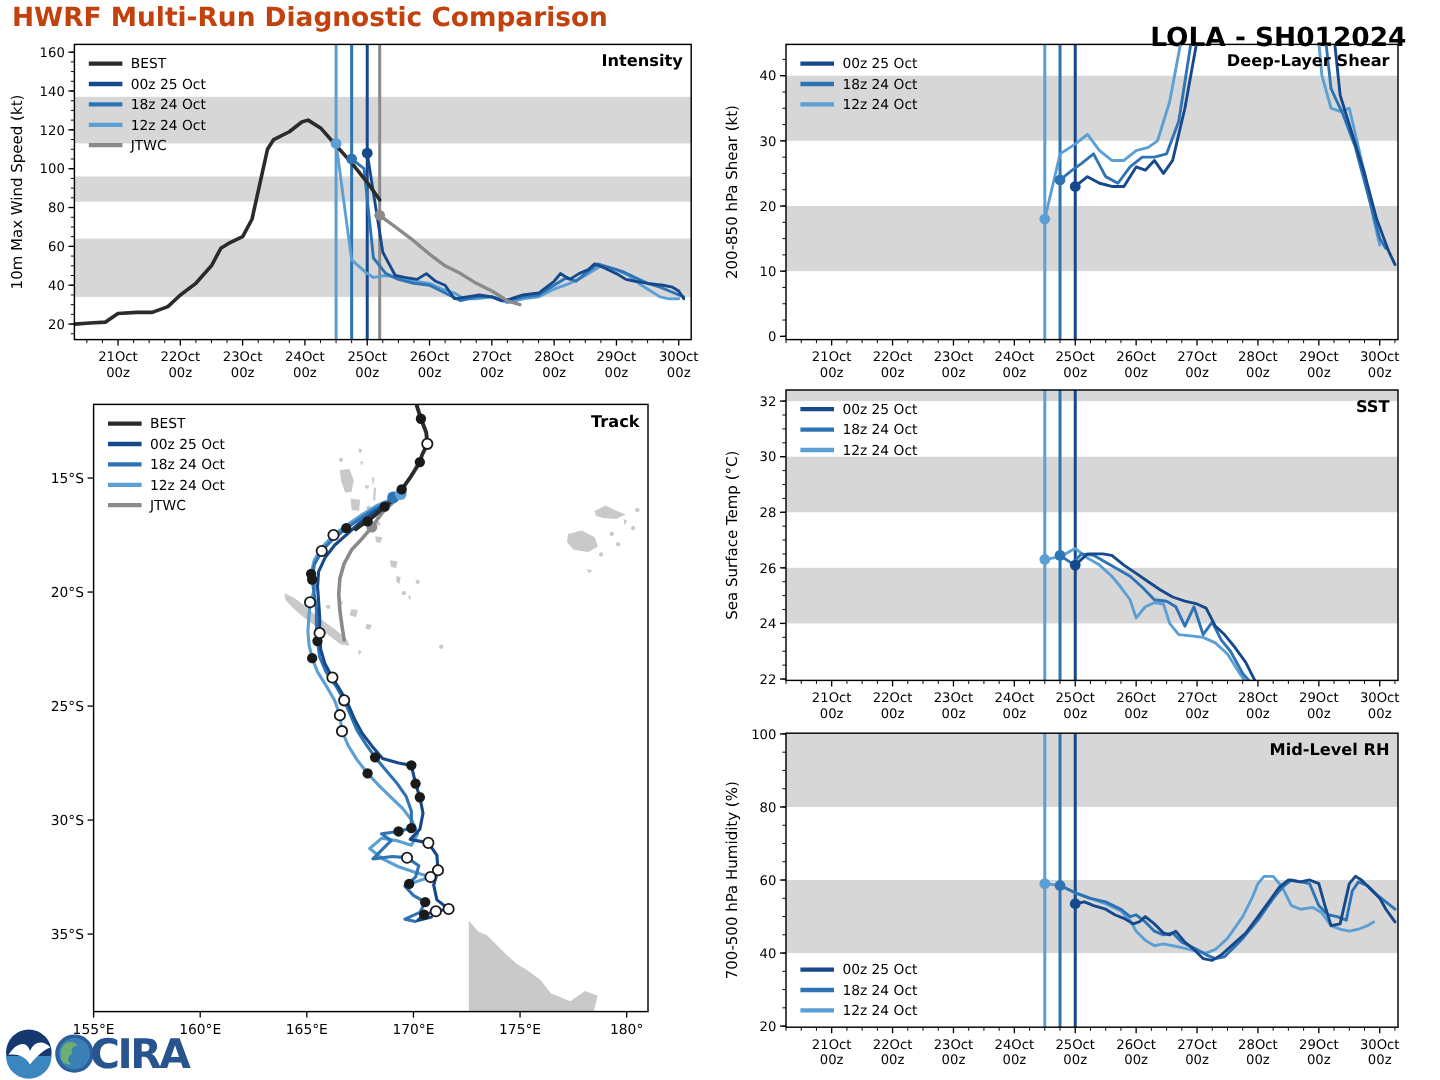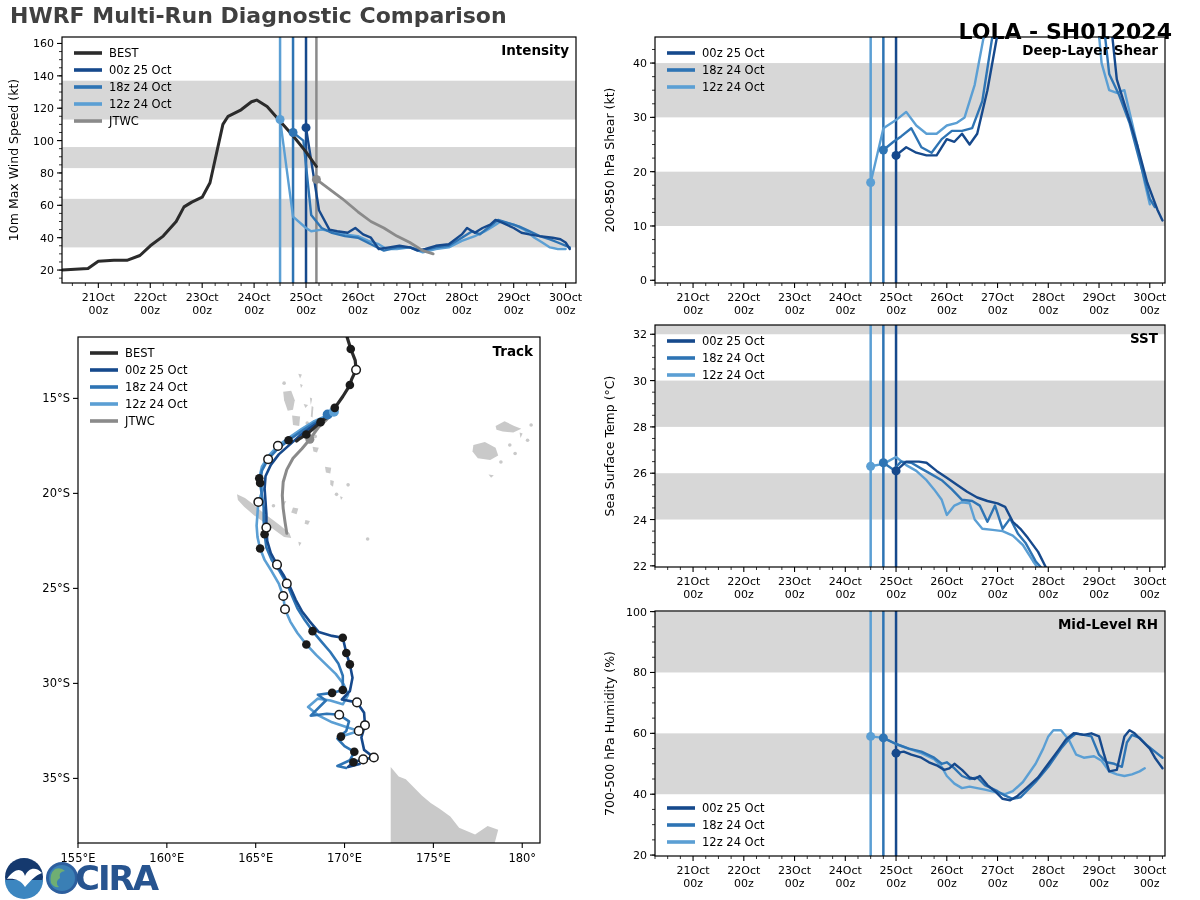--- a/index.html
+++ b/index.html
@@ -1,18 +1,18 @@
 <!DOCTYPE html>
 <html><head>
 <meta charset="utf-8">
 <style>
   html,body{margin:0;padding:0;background:#ffffff;}
   .page{position:relative;width:1200px;height:900px;background:#ffffff;overflow:hidden;
         font-family:"DejaVu Sans","Liberation Sans",sans-serif;}
-  .title-left{position:absolute;left:10px;top:3px;font-size:22px;font-weight:bold;color:#404040;}
+  .title-left{position:absolute;left:10px;top:3px;font-size:22px;font-weight:bold;color:#c2410c;}
   .title-right{position:absolute;right:28px;top:3px;font-size:22px;font-weight:bold;color:#000;text-align:left;margin-top:16px;}
   svg{position:absolute;left:0;top:0;}
   text{font-family:"DejaVu Sans","Liberation Sans",sans-serif;}
 </style>
 </head>
 <body>
 
 <div class="page">
   <div class="title-left">HWRF Multi-Run Diagnostic Comparison</div>
   <div class="title-right">LOLA - SH012024</div>

